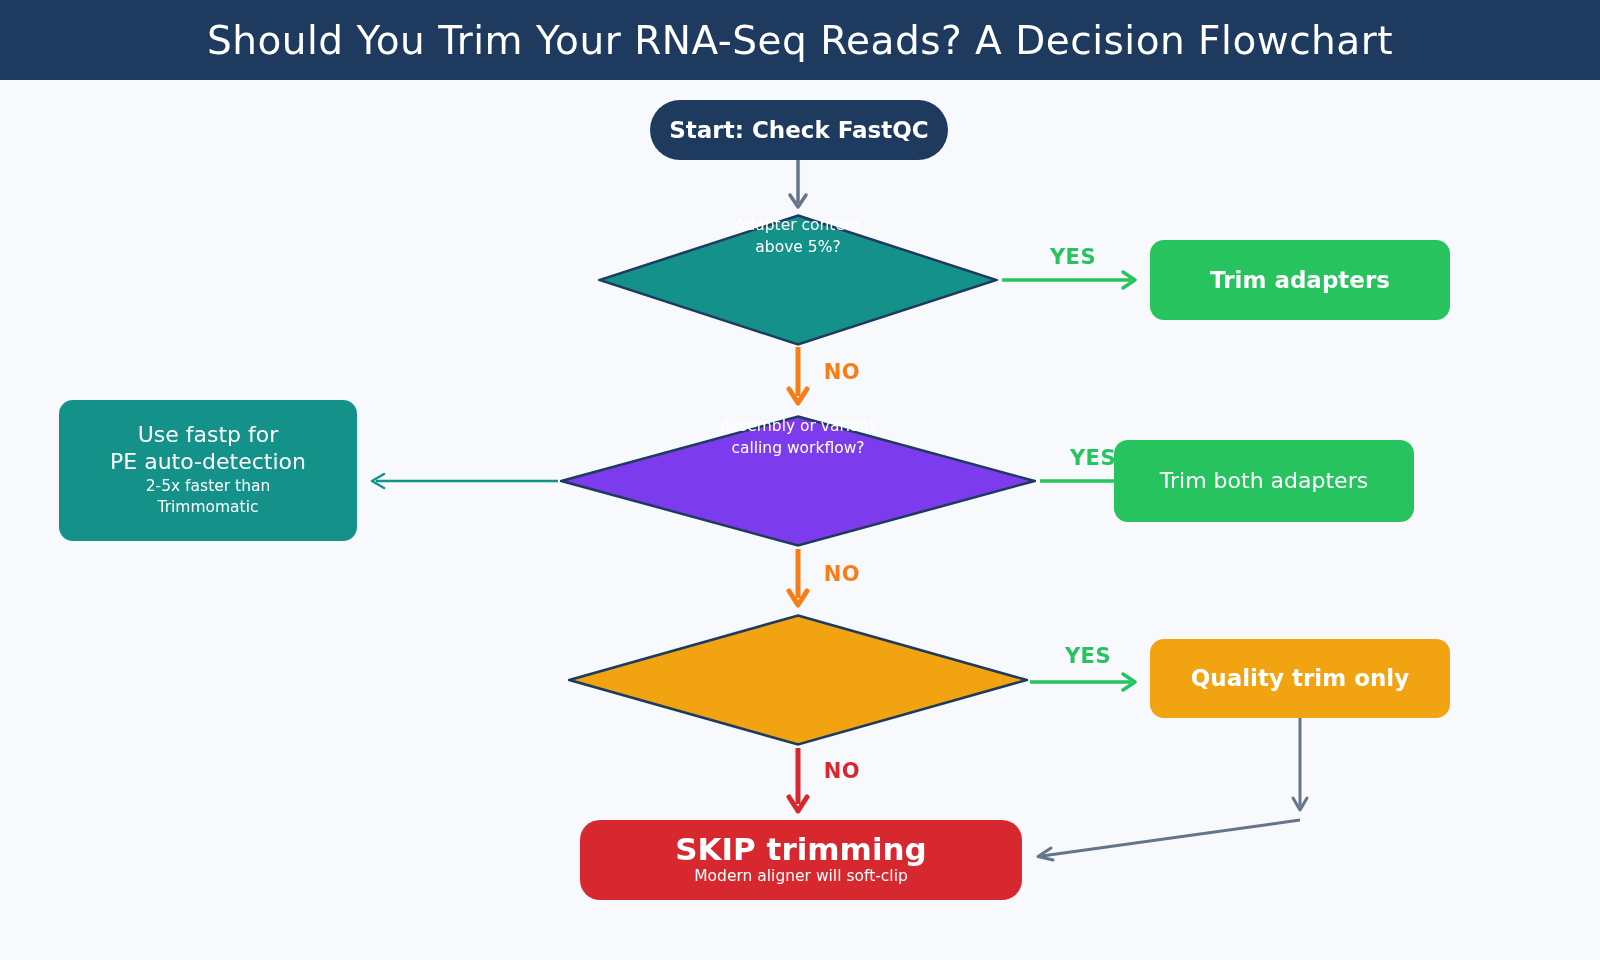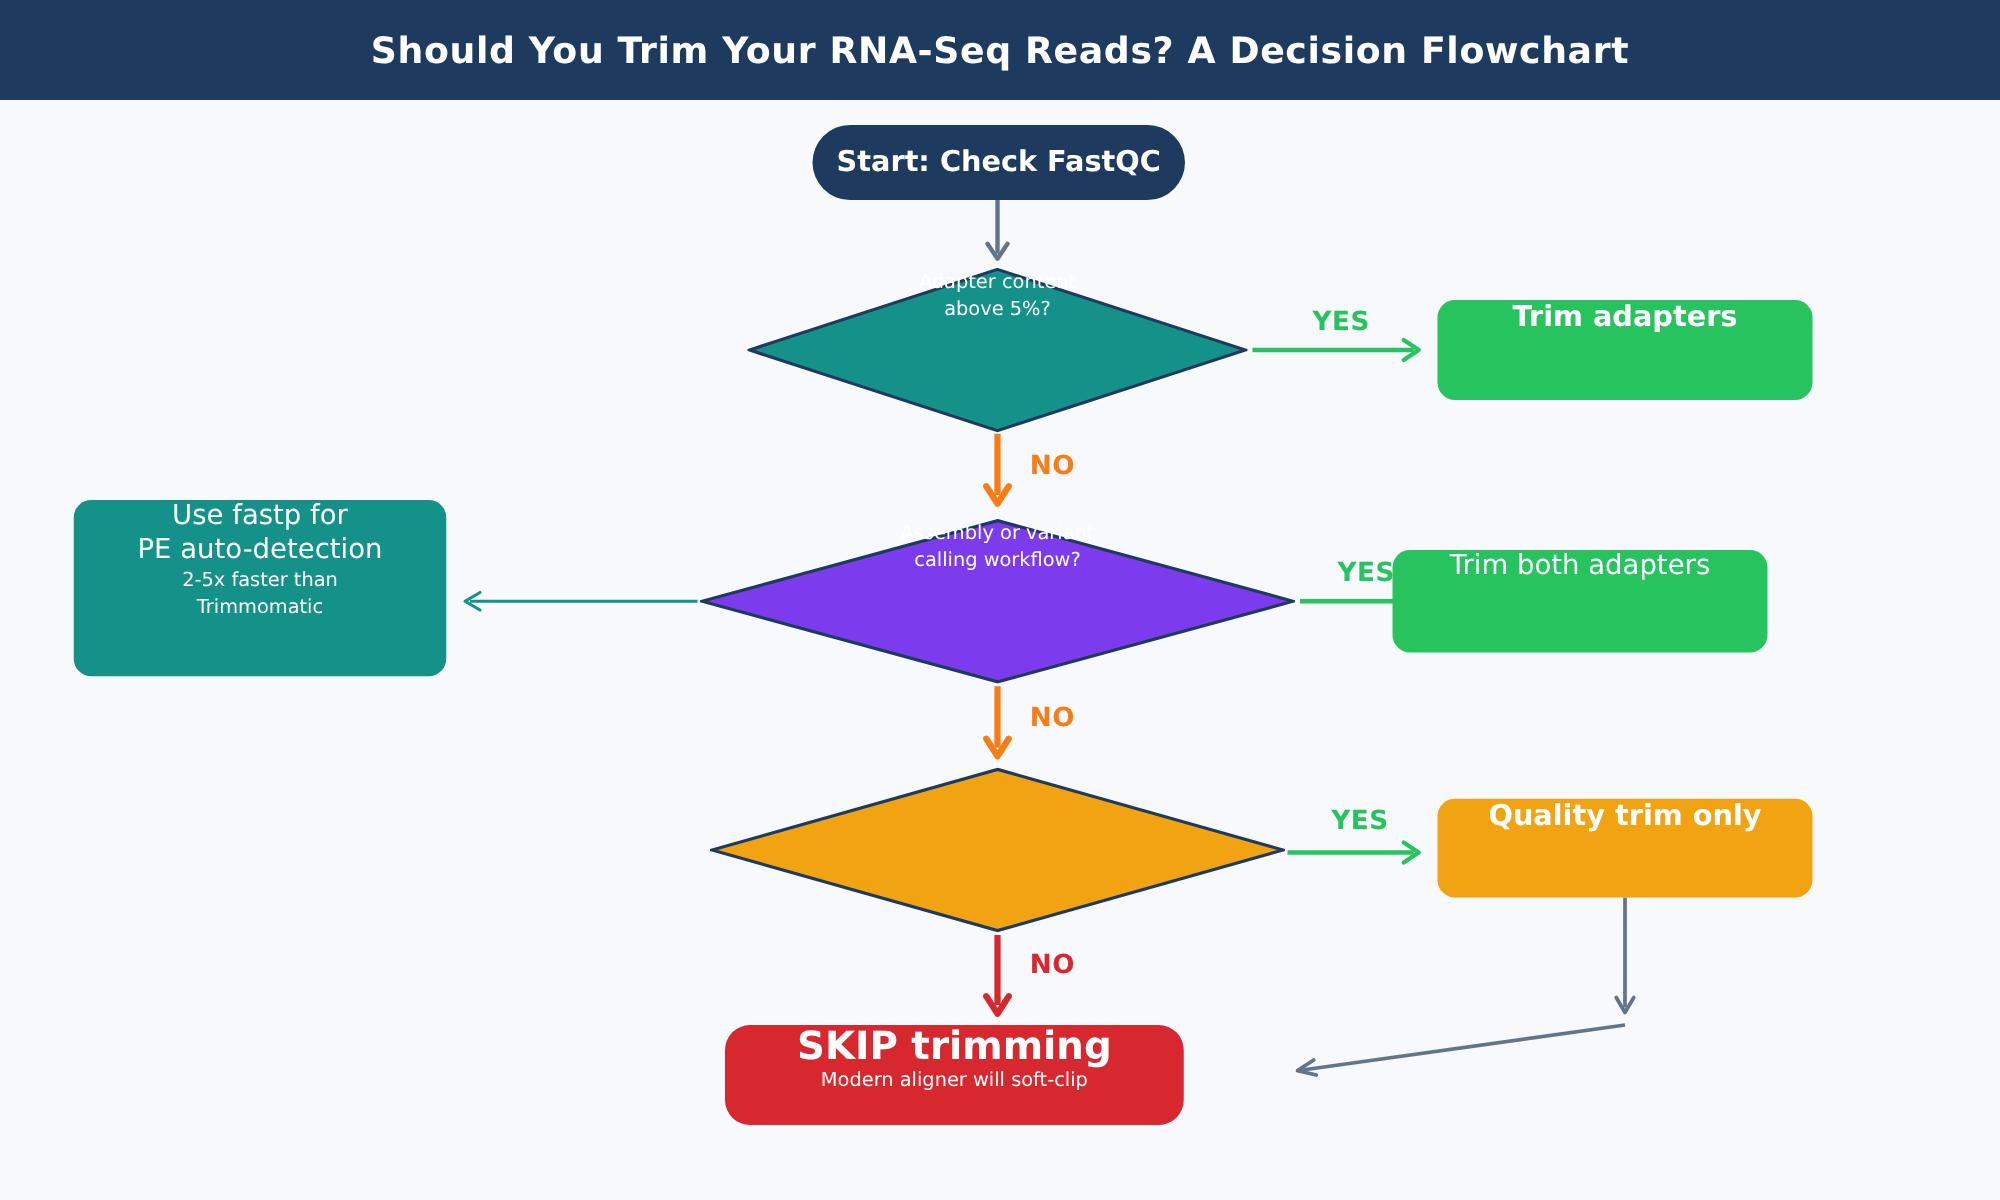--- a/index.html
+++ b/index.html
@@ -6,35 +6,35 @@
     --navy:#1e3a5f; --bg:#f7f9fc; --teal:#14928a; --purple:#7c3bec;
     --amber:#f2a312; --green:#27c35f; --orange:#f97d16; --red:#d7282f;
     --slate:#64748b; --ink:#4a5568; --white:#ffffff;
   }
   *{margin:0;padding:0;box-sizing:border-box}
   html,body{width:1600px;height:960px}
   body{font-family:"DejaVu Sans","Liberation Sans",sans-serif;background:var(--bg);position:relative;overflow:hidden}
 
   .header{position:absolute;left:0;top:0;width:1600px;height:80px;background:var(--navy);
           display:flex;align-items:center;justify-content:center}
-  .header h1{color:var(--white);font-size:29px;font-weight:bold;letter-spacing:.5px}
+  .header h1{color:var(--white);font-size:39px;font-weight:normal;letter-spacing:.5px}
 
   .abs{position:absolute}
   svg.layer{position:absolute;left:0;top:0;width:1600px;height:960px;pointer-events:none}
 
   .pill{background:var(--navy);border-radius:30px;color:var(--white);font-weight:bold;font-size:23px;
         display:flex;align-items:center;justify-content:center}
 
   .diamond{display:flex;justify-content:center;text-align:center}
   .diamond svg{position:absolute;left:0;top:0;width:100%;height:100%}
   .diamond .dtext{position:relative;font-size:15.5px;line-height:1.45;color:var(--white)}
   .diamond.ink .dtext{color:var(--ink)}
 
   .box{border-radius:14px;color:var(--white);display:flex;flex-direction:column;
-       align-items:center;justify-content:flex-start;text-align:center}
+       align-items:center;justify-content:center;text-align:center}
   .box.green{background:var(--green)}
   .box.teal{background:var(--teal)}
   .box.amber{background:var(--amber)}
   .box.red{background:var(--red);border-radius:20px}
   .box .big{font-weight:bold;font-size:23px;line-height:1.25;white-space:nowrap}
   .box .big2{font-weight:normal;font-size:22px;line-height:1.22;white-space:nowrap}
   .box .huge{font-weight:bold;font-size:31px;line-height:1.1;white-space:nowrap}
   .box .small{font-size:15.5px;line-height:1.4;white-space:nowrap}
 
   .elabel{position:absolute;font-weight:bold;font-size:21px;text-align:center;letter-spacing:.5px}
@@ -141,21 +141,21 @@
 <div class="abs diamond ink" style="left:568px;top:614px;width:460px;height:132px">
   <svg viewBox="0 0 460 132">
     <polygon points="230,1.5 458.5,66 230,130.5 1.5,66" fill="var(--amber)" stroke="var(--navy)" stroke-width="2.5"></polygon>
   </svg>
 </div>
 
 <div class="abs box amber" style="left:1150px;top:639px;width:300px;height:79px">
   <div class="big">Quality trim only</div>
 </div>
 
-<div class="abs box red" style="left:580px;top:820px;width:367px;height:80px">
+<div class="abs box red" style="left:580px;top:820px;width:442px;height:80px">
   <div class="huge">SKIP trimming</div>
   <div class="small">Modern aligner will soft-clip</div>
 </div>
 
 <div class="elabel yes abs" style="left:1037px;top:245px;width:72px">YES</div>
 <div class="elabel no  abs" style="left:810px;top:360px;width:64px">NO</div>
 <div class="elabel yes abs" style="left:1057px;top:446px;width:72px">YES</div>
 <div class="elabel no  abs" style="left:810px;top:562px;width:64px">NO</div>
 <div class="elabel yes abs" style="left:1052px;top:644px;width:72px">YES</div>
 <div class="elabel red abs" style="left:810px;top:759px;width:64px">NO</div>

